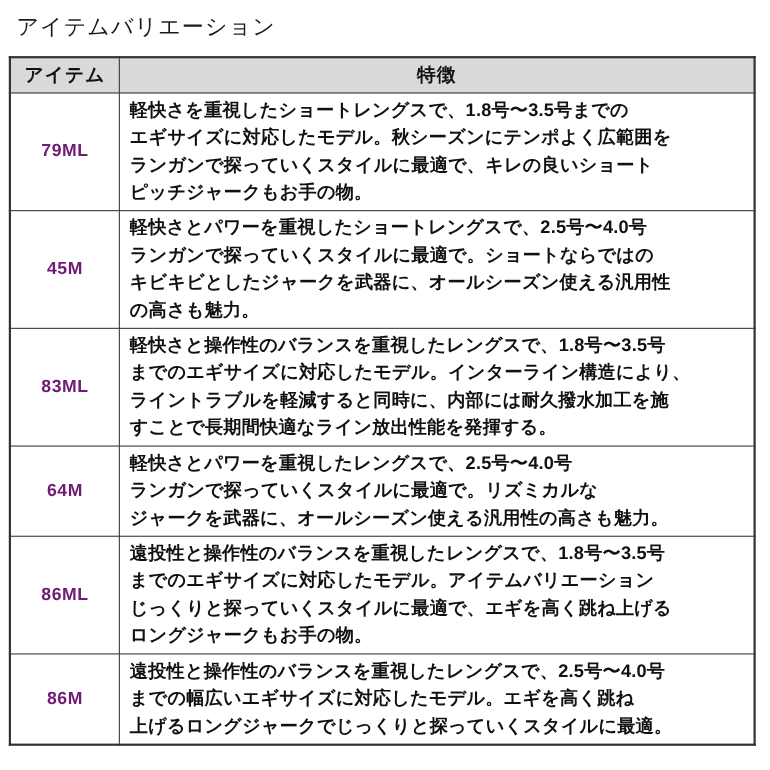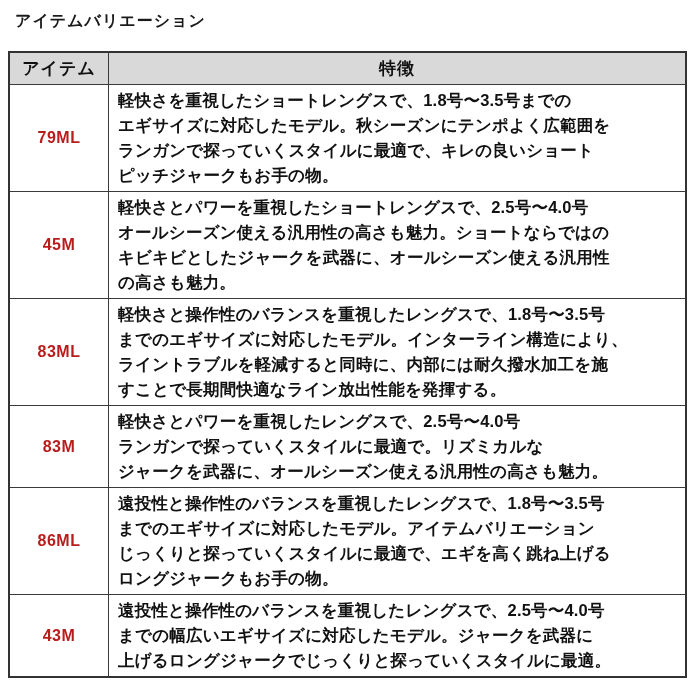--- a/index.html
+++ b/index.html
@@ -13,22 +13,22 @@
     height: 700px;
     background: #ffffff;
     font-family: "Liberation Sans", "DejaVu Sans", sans-serif;
     color: #111111;
     overflow: hidden;
   }
   .page-title {
     position: absolute;
     left: 15px;
     top: 11px;
-    font-size: 16px;
-    font-weight: 700;
+    font-size: 20px;
+    font-weight: 400;
     letter-spacing: 1px;
     color: #1a1a1a;
     white-space: nowrap;
   }
   table.variation-table {
     position: absolute;
     left: 8px;
     top: 51px;
     width: 679px;
     border-collapse: collapse;
@@ -49,21 +49,21 @@
     padding: 4px 4px;
     letter-spacing: 1px;
     color: #111111;
   }
   td.item-cell {
     text-align: center;
     vertical-align: middle;
     font-size: 16px;
     font-weight: 700;
     letter-spacing: 0.5px;
-    color: #b91c1c;
+    color: #701a75;
   }
   td.feature-cell {
     font-size: 16.5px;
     line-height: 25px;
     font-weight: 700;
     padding: 3px 6px 3px 9px;
     white-space: pre-line;
     vertical-align: middle;
     text-align: left;
     letter-spacing: 0.2px;
@@ -88,46 +88,46 @@
       <tr>
         <td class="item-cell">79ML</td>
         <td class="feature-cell">軽快さを重視したショートレングスで、1.8号〜3.5号までの
 エギサイズに対応したモデル。秋シーズンにテンポよく広範囲を
 ランガンで探っていくスタイルに最適で、キレの良いショート
 ピッチジャークもお手の物。</td>
       </tr>
       <tr>
         <td class="item-cell">45M</td>
         <td class="feature-cell">軽快さとパワーを重視したショートレングスで、2.5号〜4.0号
-オールシーズン使える汎用性の高さも魅力。ショートならではの
+ランガンで探っていくスタイルに最適で。ショートならではの
 キビキビとしたジャークを武器に、オールシーズン使える汎用性
 の高さも魅力。</td>
       </tr>
       <tr>
         <td class="item-cell">83ML</td>
         <td class="feature-cell">軽快さと操作性のバランスを重視したレングスで、1.8号〜3.5号
 までのエギサイズに対応したモデル。インターライン構造により、
 ライントラブルを軽減すると同時に、内部には耐久撥水加工を施
 すことで長期間快適なライン放出性能を発揮する。</td>
       </tr>
       <tr>
-        <td class="item-cell">83M</td>
+        <td class="item-cell">64M</td>
         <td class="feature-cell">軽快さとパワーを重視したレングスで、2.5号〜4.0号
 ランガンで探っていくスタイルに最適で。リズミカルな
 ジャークを武器に、オールシーズン使える汎用性の高さも魅力。</td>
       </tr>
       <tr>
         <td class="item-cell">86ML</td>
         <td class="feature-cell">遠投性と操作性のバランスを重視したレングスで、1.8号〜3.5号
 までのエギサイズに対応したモデル。アイテムバリエーション
 じっくりと探っていくスタイルに最適で、エギを高く跳ね上げる
 ロングジャークもお手の物。</td>
       </tr>
       <tr>
-        <td class="item-cell">43M</td>
+        <td class="item-cell">86M</td>
         <td class="feature-cell">遠投性と操作性のバランスを重視したレングスで、2.5号〜4.0号
-までの幅広いエギサイズに対応したモデル。ジャークを武器に
+までの幅広いエギサイズに対応したモデル。エギを高く跳ね
 上げるロングジャークでじっくりと探っていくスタイルに最適。</td>
       </tr>
     </tbody>
   </table>
 
 </div>
 
 </body></html>

